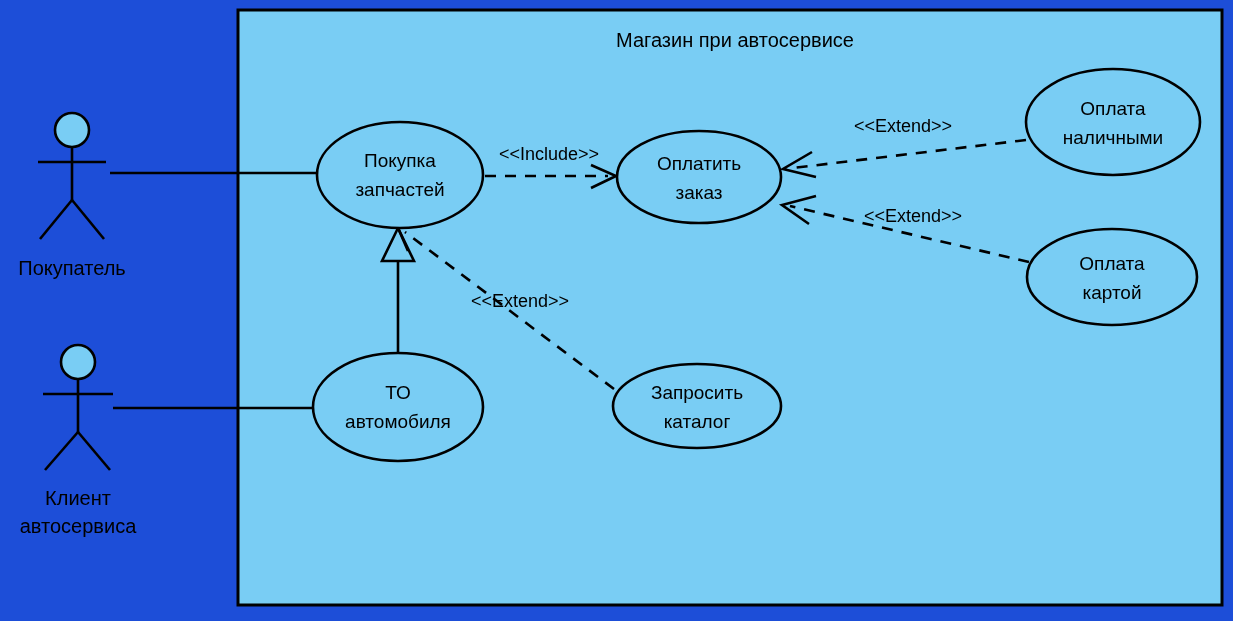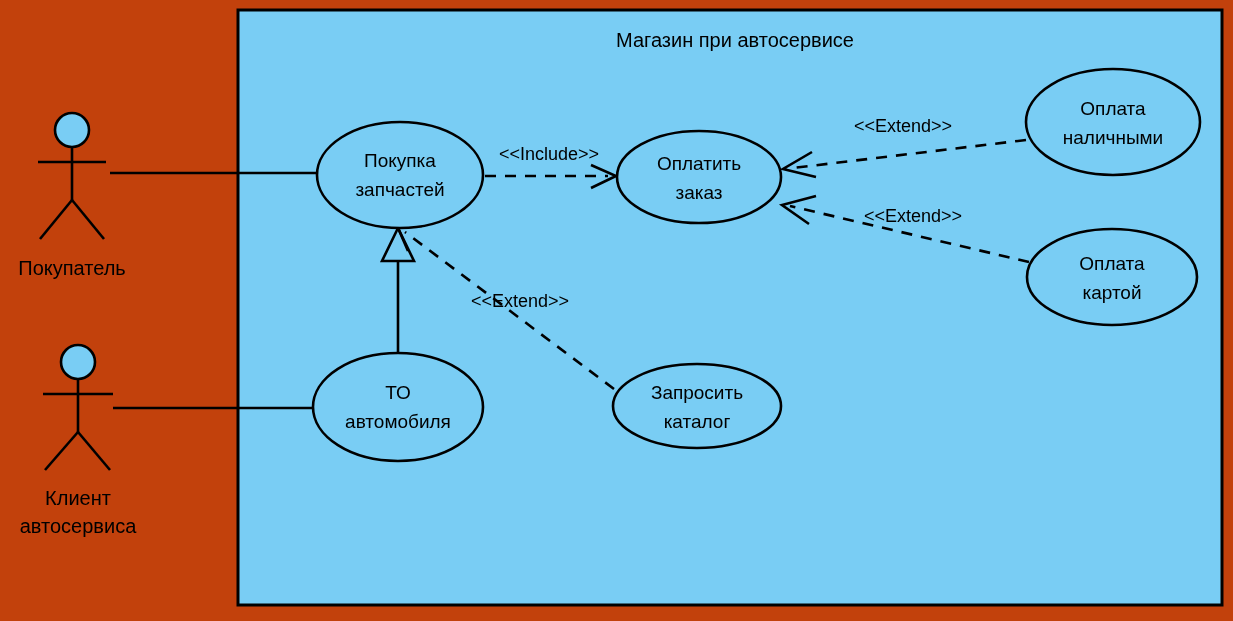--- a/index.html
+++ b/index.html
@@ -10,21 +10,21 @@
   body {
     width: 1233px;
     height: 621px;
     font-family: "Liberation Sans", sans-serif;
     overflow: hidden;
   }
   #diagram-root {
     position: relative;
     width: 1233px;
     height: 621px;
-    background: #c2410c;
+    background: #1d4ed8;
   }
   svg#uml-canvas {
     display: block;
     width: 1233px;
     height: 621px;
   }
   .uc-ellipse {
     fill: #79cdf4;
     stroke: #000000;
     stroke-width: 2.6;

